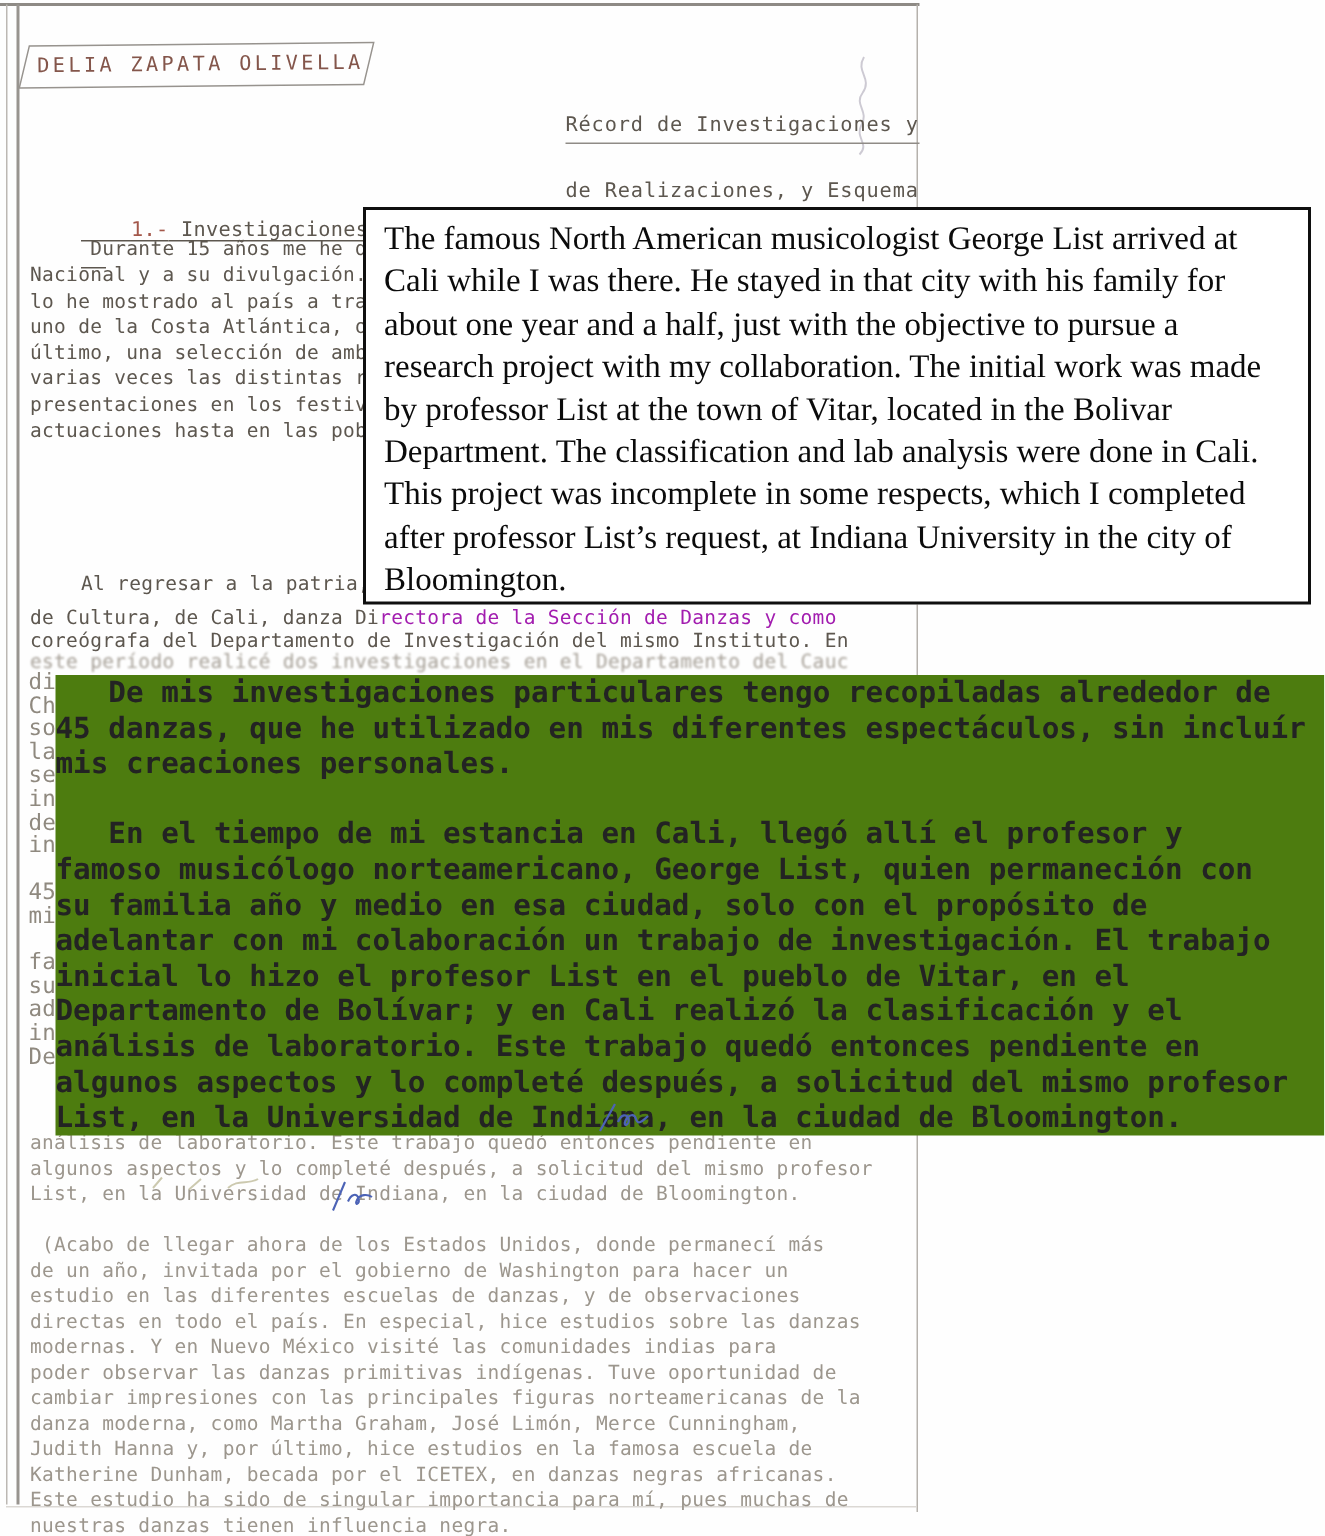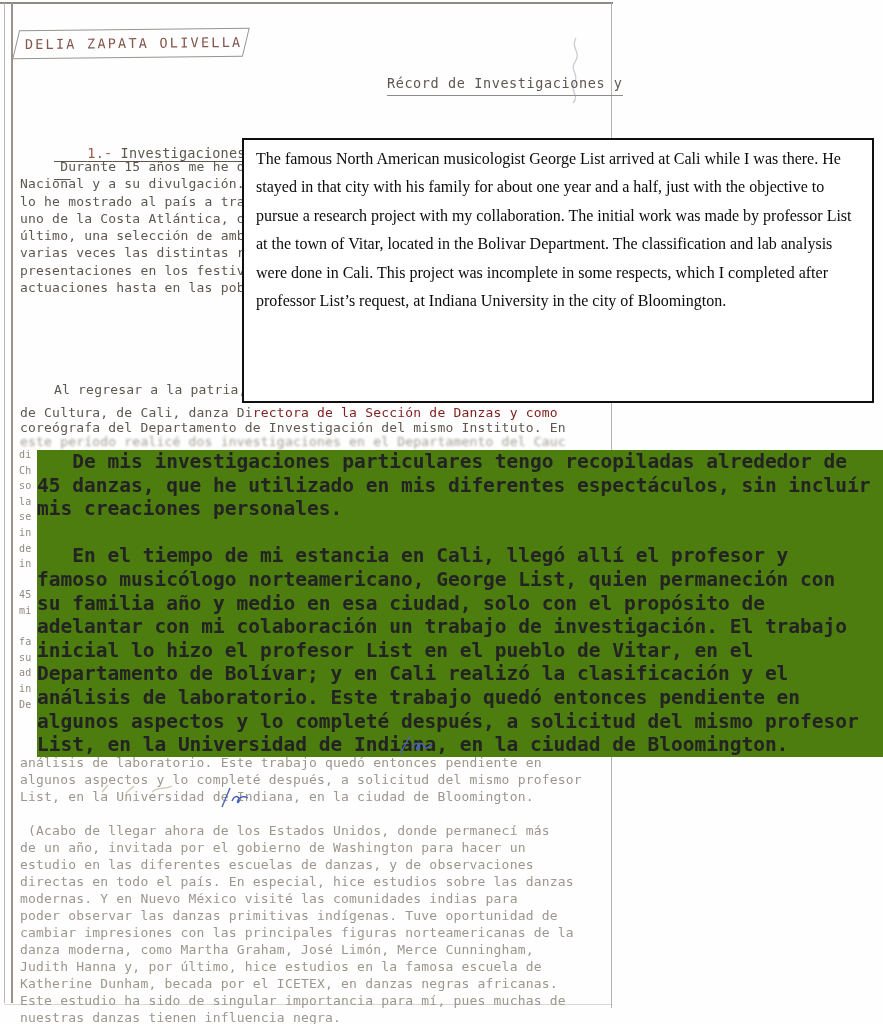--- a/index.html
+++ b/index.html
@@ -6,38 +6,38 @@
   .canvas{
     position:relative;width:883px;height:1024px;overflow:hidden;
     background:#fefefe;font-family:"DejaVu Sans Mono",monospace;
   }
   .abs{position:absolute;}
   
   .edge{position:absolute;background:#a5a19c;}
   
   .tw{font-family:"DejaVu Sans Mono",monospace;font-size:13px;line-height:17.3px;
       color:#5d574f;white-space:pre;letter-spacing:0.2px;}
-  .tw-faded{color:#7f1d1d;filter:blur(0.3px);margin-top:14px;}
+  .tw-faded{color:#a21caf;filter:blur(0.3px);margin-top:14px;}
   .tw-blur{color:#a7a198;filter:blur(0.8px);text-align:center;}
   .underlined{text-decoration:underline;text-underline-offset:3px;text-decoration-thickness:1px;}
   .heading-line{display:inline-block;border-bottom:1px solid #8f8b86;padding-bottom:1px;}
   .struck{color:#7b8cc6;font-weight:bold;text-decoration:line-through;
           text-decoration-thickness:3px;filter:blur(0.6px);}
   .red{color:#a3574a;}
   
   .stamp-box{position:absolute;left:16px;top:29px;width:228px;height:27px;
              border:1.2px solid #97938e;transform:skewX(-14deg) rotate(-0.6deg);}
   .stamp-text{position:absolute;left:8px;top:5px;transform:skewX(14deg);
               font-size:13.5px;letter-spacing:2.2px;color:#84564b;white-space:nowrap;
               font-family:"DejaVu Sans Mono",monospace;}
   
   .trans-box{position:absolute;left:242px;top:138px;width:632px;height:265px;
              background:#ffffff;border:2.5px solid #0f0f0f;box-sizing:border-box;
              padding:5px 11px 0 12px;z-index:6;}
-  .trans-text{font-family:"Liberation Serif",serif;font-size:16px;line-height:28.4px;
+  .trans-text{font-family:"Liberation Serif",serif;font-size:22px;line-height:28.4px;
               color:#0b0b0b;}
   
   .mag{position:absolute;left:37px;top:450px;width:846px;height:307px;background:#4d7c0f;
        font-family:"DejaVu Sans Mono",monospace;font-weight:bold;font-size:19.5px;
        line-height:23.6px;color:#232323;white-space:pre;z-index:4;letter-spacing:0;}
   .margin-frag{position:absolute;left:19px;top:447px;font-size:13px;line-height:15.6px;
                color:#8f897f;white-space:pre;z-index:1;}
   .faded-block{position:absolute;left:20px;top:754px;font-size:13px;line-height:17px;
                color:#9c968d;white-space:pre;filter:blur(0.25px);z-index:1;letter-spacing:0.2px;}
   svg{display:block;}
@@ -54,23 +54,23 @@
   <div class="edge" style="left:4px;top:1004px;width:607px;height:1px;background:#dbd8d4;"></div>
 
   <div class="stamp-box">
     <div class="stamp-text">DELIA ZAPATA OLIVELLA</div>
   </div>
 
   <svg class="abs" style="left:556px;top:34px;z-index:2;" width="42" height="72" viewBox="0 0 42 72">
     <path d="M20,4 C14,14 26,18 19,28 C13,36 24,40 18,50 C14,58 24,62 17,69" stroke="#c4c1cb" stroke-width="1.3" fill="none" opacity="0.85"></path>
   </svg>
 
-  <div class="abs tw" style="left:352px;top:52px;line-height:21px;z-index:2;letter-spacing:0.6px;font-size:13.5px;">
+  <div class="abs tw" style="left:342px;top:52px;line-height:21px;z-index:2;letter-spacing:0.6px;font-size:13.5px;">
     <span class="heading-line">Récord de Investigaciones y</span><br>
-    <br>
+    <span class="heading-line">de Realizaciones, y Esquema</span><br>
     <span class="heading-line"><span>del Plan de Trabajo </span><span class="struck">en 1967</span><span class="struck" style="text-decoration:none;">–</span></span>
   </div>
 
   <div class="abs tw underlined" style="left:54px;top:128px;font-size:13.5px;z-index:2;">
     <span class="red">1.-</span><span> Investigaciones:</span>
   </div>
 
   <div class="abs tw" style="left:20px;top:158px;z-index:2;">     Durante 15 años me he de
 Nacional y a su divulgación.
 lo he mostrado al país a tra
@@ -79,21 +79,21 @@
 varias veces las distintas r
 presentaciones en los festiv
 actuaciones hasta en las pob</div>
 
 
   <div class="abs tw" style="left:54px;top:381px;z-index:2;">Al regresar a la patria,</div>
   <div class="abs tw" style="left:20px;top:404px;z-index:2;"><span>de Cultura, de Cali, danza Di</span><span class="tw-faded">rectora de la Sección de Danzas y como</span></div>
   <div class="abs tw" style="left:20px;top:419px;z-index:2;">coreógrafa del Departamento de Investigación del mismo Instituto. En</div>
   <div class="abs tw tw-blur" style="left:20px;top:433px;z-index:2;">este período realicé dos investigaciones en el Departamento del Cauc</div>
 
-  <div class="margin-frag tw" style="font-size:10px;line-height:15.6px;color:#8f897f;">di
+  <div class="margin-frag tw" style="font-size:15px;line-height:15.6px;color:#8f897f;">di
 Ch
 so
 la
 se
 in
 de
 in
 
 45
 mi

